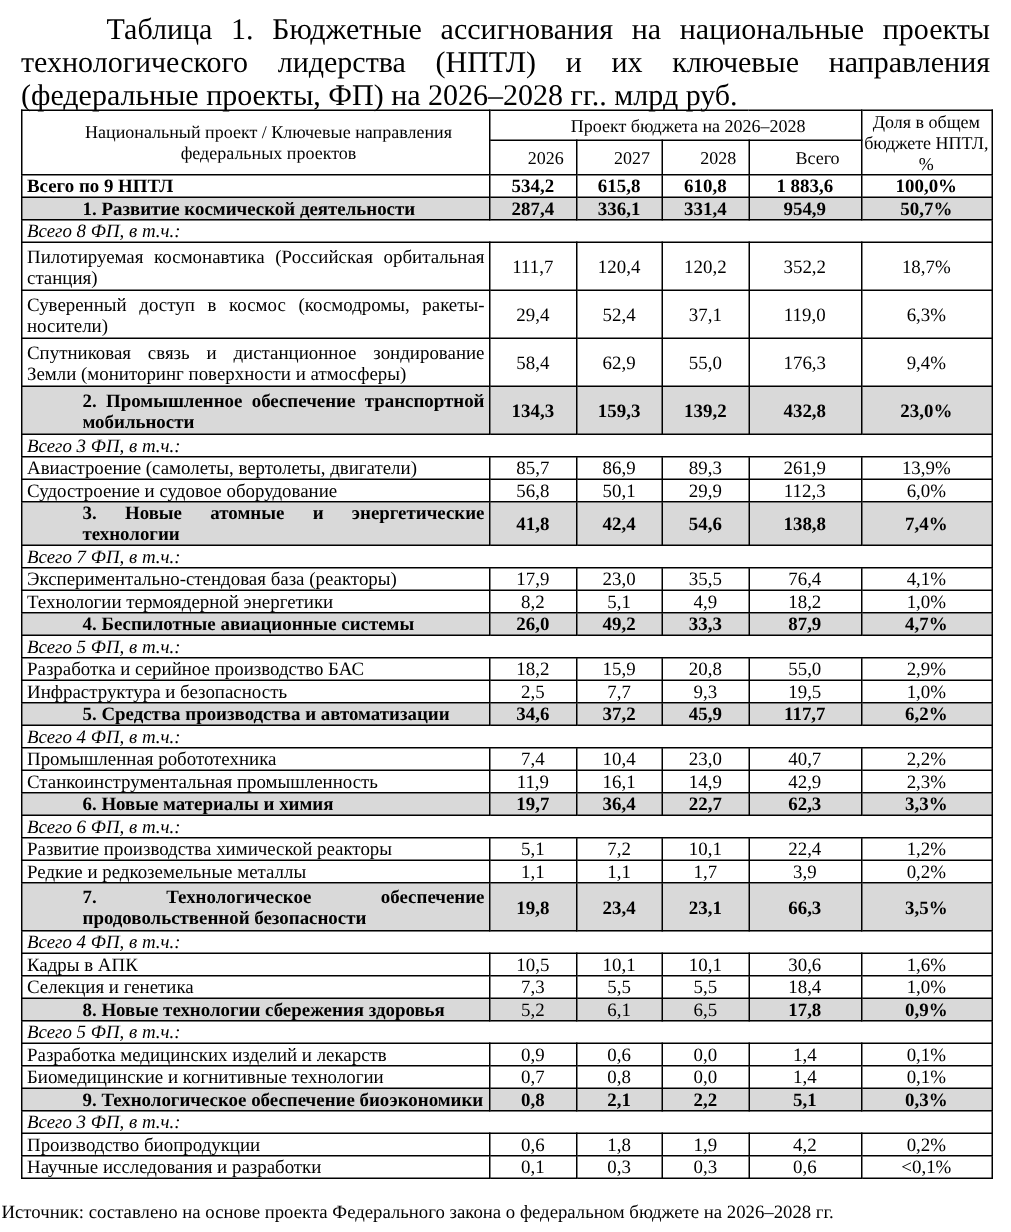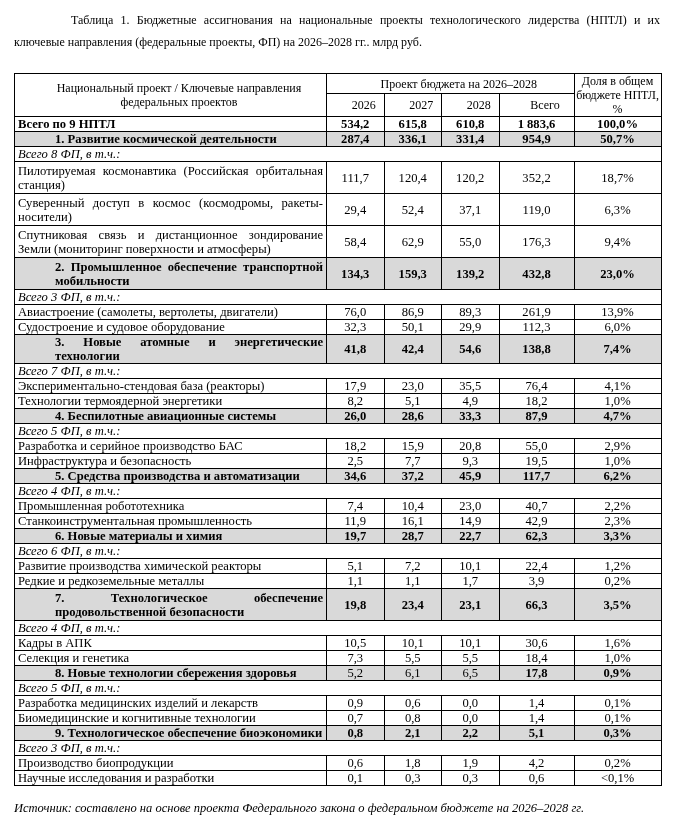--- a/index.html
+++ b/index.html
@@ -2,21 +2,21 @@
 <html><head>
   <meta charset="utf-8">
   <style>
     html, body { margin: 0; padding: 0; background: #ffffff; }
     body {
       width: 674px; height: 821px; position: relative; overflow: hidden;
       font-family: "Liberation Serif", "DejaVu Serif", serif; color: #000;
     }
     .title {
       position: absolute; left: 14px; top: 9px; width: 646px;
-      font-size: 12px; line-height: 22px; text-align: justify;
+      font-size: 20px; line-height: 22px; text-align: justify;
       text-indent: 57px; letter-spacing: 0;
     }
     table.budget {
       position: absolute; left: 14px; top: 73px; width: 647px;
       border-collapse: collapse; table-layout: fixed;
       font-size: 12.6px; line-height: 14px;
     }
     table.budget td, table.budget th {
       border: 1px solid #000; padding: 0 3px; vertical-align: middle;
       font-weight: normal;
@@ -32,22 +32,22 @@
     tr.row td { height: 14px; }
     tr.row2 td { height: 31px; }
     td.name { text-align: justify; }
     td.num { text-align: center; }
     tr.total td { font-weight: bold; margin-left: 23px; }
     tr.np td { background: #d9d9d9; }
     tr.np td.b { font-weight: bold; margin-left: 14px; }
     tr.np td.name { font-weight: bold; padding-left: 40px; }
     tr.sub td { font-style: italic; height: 14px; }
     .note {
-      position: absolute; left: 14px; top: 800px; width: 650px;
-      font-size: 12.5px; line-height: 16px; font-style: italic;
+      position: absolute; left: 1px; top: 800px; width: 650px;
+      font-size: 12.5px; line-height: 16px; 
     }
   </style>
 </head>
 <body>
 
 <div class="title">Таблица 1. Бюджетные ассигнования на национальные проекты технологического лидерства (НПТЛ) и их ключевые направления (федеральные проекты, ФП) на 2026–2028 гг.. млрд руб.</div>
 
 <table class="budget">
   <colgroup>
     <col class="c-name">
@@ -122,29 +122,29 @@
       <td class="num b">159,3</td>
       <td class="num b">139,2</td>
       <td class="num b">432,8</td>
       <td class="num b">23,0%</td>
     </tr>
     <tr class="sub">
         <td colspan="6">Всего 3 ФП, в т.ч.:</td>
       </tr>
     <tr class="row">
       <td class="name">Авиастроение (самолеты, вертолеты, двигатели)</td>
-      <td class="num">76,0</td>
+      <td class="num">85,7</td>
       <td class="num">86,9</td>
       <td class="num">89,3</td>
       <td class="num">261,9</td>
       <td class="num">13,9%</td>
     </tr>
     <tr class="row">
       <td class="name">Судостроение и судовое оборудование</td>
-      <td class="num">32,3</td>
+      <td class="num">56,8</td>
       <td class="num">50,1</td>
       <td class="num">29,9</td>
       <td class="num">112,3</td>
       <td class="num">6,0%</td>
     </tr>
 
     <tr class="row np">
       <td class="name">3. Новые атомные и энергетические технологии</td>
       <td class="num b">41,8</td>
       <td class="num b">42,4</td>
@@ -168,21 +168,21 @@
       <td class="num">8,2</td>
       <td class="num">5,1</td>
       <td class="num">4,9</td>
       <td class="num">18,2</td>
       <td class="num">1,0%</td>
     </tr>
 
     <tr class="row np">
       <td class="name">4. Беспилотные авиационные системы</td>
       <td class="num b">26,0</td>
-      <td class="num b">28,6</td>
+      <td class="num b">49,2</td>
       <td class="num b">33,3</td>
       <td class="num b">87,9</td>
       <td class="num b">4,7%</td>
     </tr>
     <tr class="sub">
         <td colspan="6">Всего 5 ФП, в т.ч.:</td>
       </tr>
     <tr class="row">
       <td class="name">Разработка и серийное производство БАС</td>
       <td class="num">18,2</td>
@@ -224,21 +224,21 @@
       <td class="num">11,9</td>
       <td class="num">16,1</td>
       <td class="num">14,9</td>
       <td class="num">42,9</td>
       <td class="num">2,3%</td>
     </tr>
 
     <tr class="row np">
       <td class="name">6. Новые материалы и химия</td>
       <td class="num b">19,7</td>
-      <td class="num b">28,7</td>
+      <td class="num b">36,4</td>
       <td class="num b">22,7</td>
       <td class="num b">62,3</td>
       <td class="num b">3,3%</td>
     </tr>
     <tr class="sub">
         <td colspan="6">Всего 6 ФП, в т.ч.:</td>
       </tr>
     <tr class="row">
       <td class="name">Развитие производства химической реакторы</td>
       <td class="num">5,1</td>

